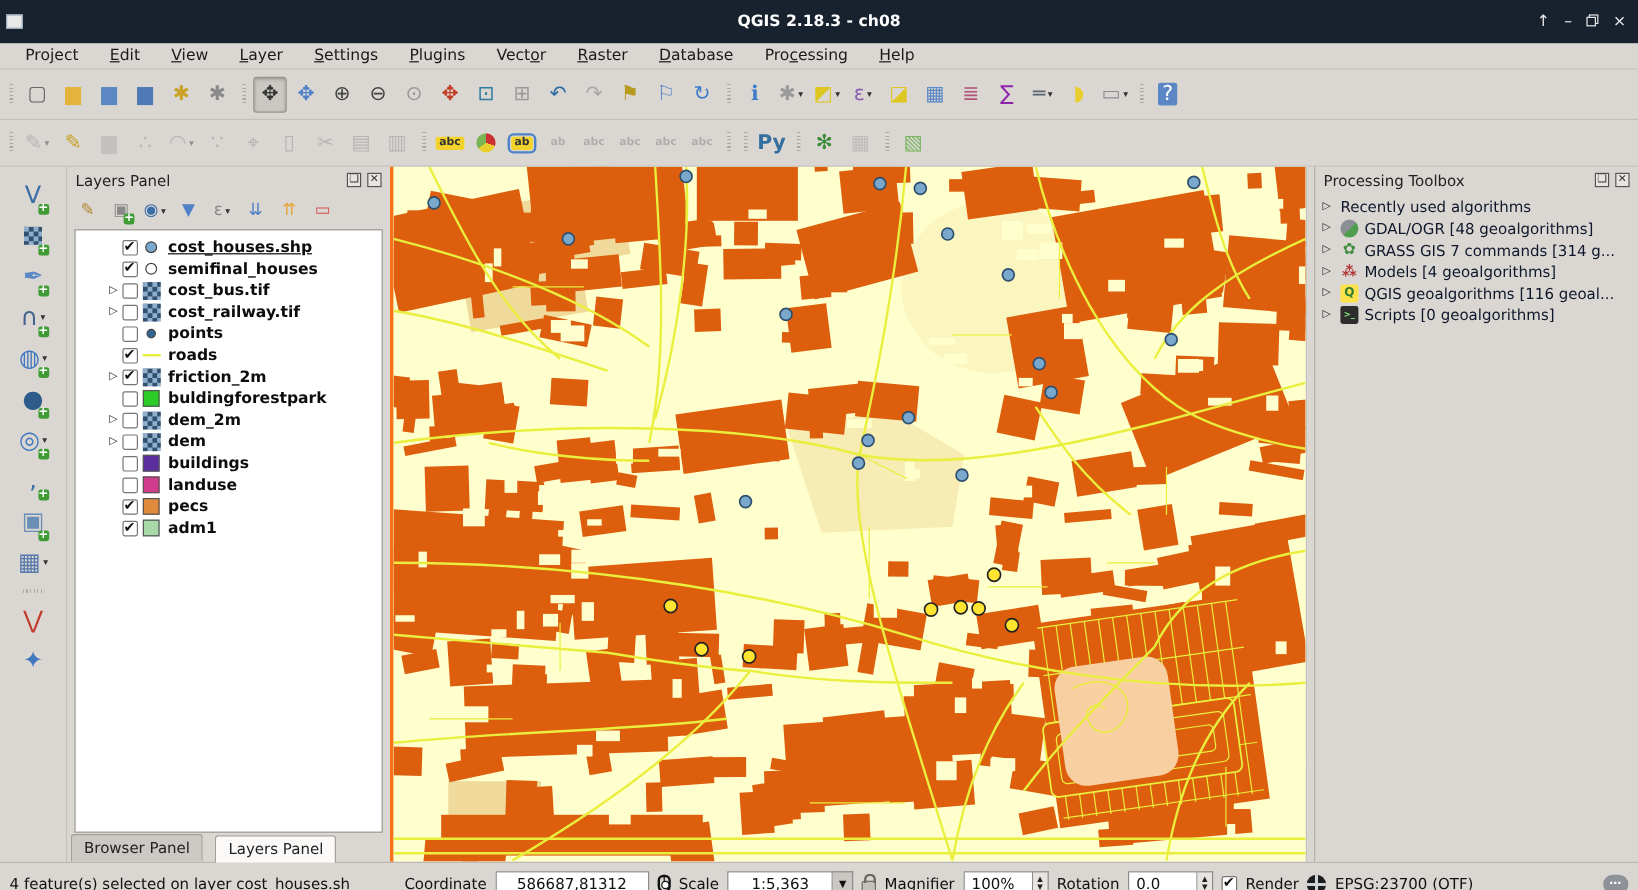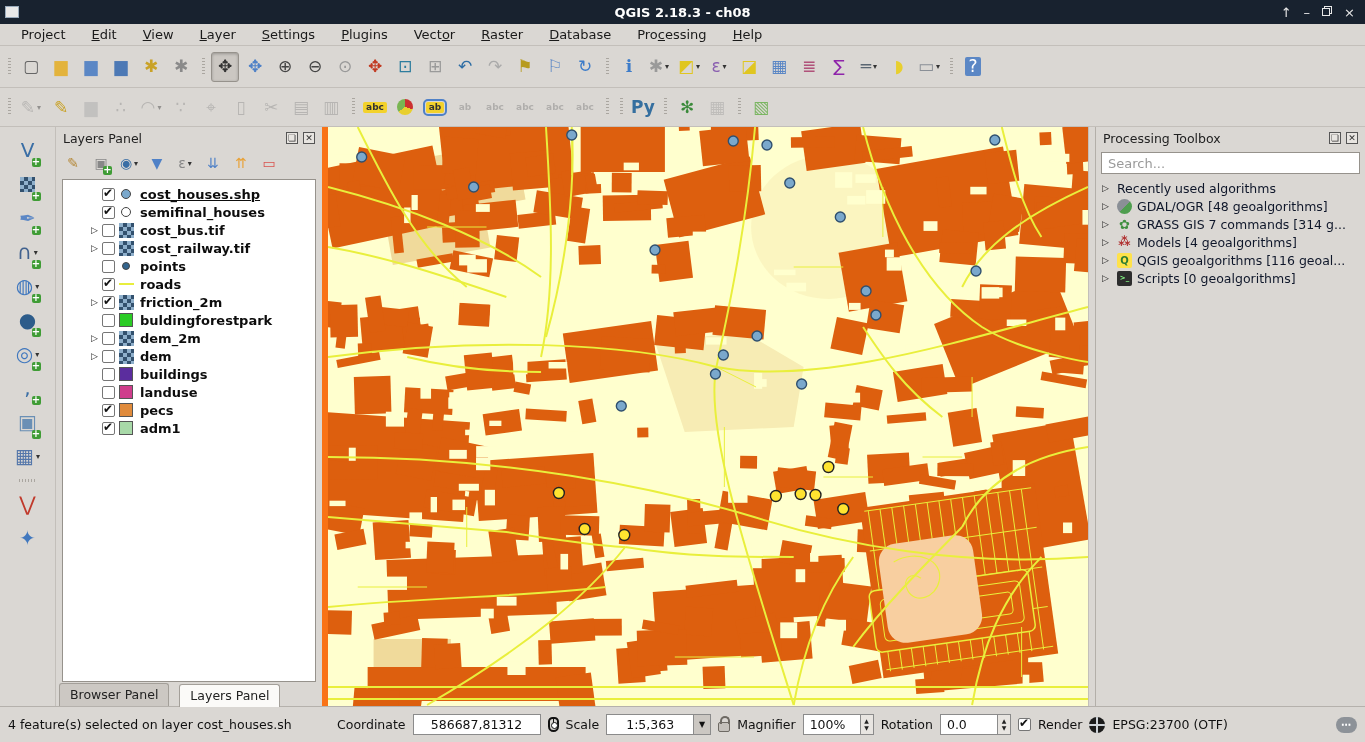--- a/index.html
+++ b/index.html
@@ -3,21 +3,21 @@
 <meta charset="utf-8">
 <style>
   * { box-sizing: border-box; }
   html,body { margin:0; padding:0; }
   body {
     width:1365px; height:742px; overflow:hidden;
     font-family:"DejaVu Sans",sans-serif; font-size:12px;
     background:#d9d6d2; color:#1a1a1a;
   }
   
-  .titlebar { height:24px; background:#18222f; display:flex; align-items:center; position:relative; }
+  .titlebar { height:36px; background:#18222f; display:flex; align-items:center; position:relative; }
   .win-icon { width:14px; height:12px; margin-left:5px; background:#e8e8e8; border:1px solid #9ab; }
   .title-text { position:absolute; left:0; right:0; text-align:center; color:#fff; font-weight:bold; font-size:13px; }
   .win-ctrls { margin-left:auto; display:flex; align-items:center; gap:12px; padding-right:10px; z-index:2; }
   .win-ctrls .wbtn { color:#e8e8e8; font-size:13px; line-height:1; cursor:default; }
   .wrest { width:8px; height:8px; border:1px solid #e8e8e8; box-shadow:2px -2px 0 -1px #18222f,2px -2px 0 0 #e8e8e8; margin-right:2px; }
   
   .menubar { height:22px; background:#dad7d3; border-bottom:1px solid #c3bfba; display:flex; align-items:center; padding-left:8px; }
   .menu-item { padding:2px 13px; font-size:13px; }
   .menu-item .mkey { text-decoration:underline; }
   
@@ -37,21 +37,21 @@
   .frame { outline:2px solid #4f81c7; outline-offset:1px; }
   
   .main-row { display:flex; height:579px; }
   .leftbar { width:56px; background:#dad7d3; border-right:1px solid #c3bfba; display:flex; flex-direction:column; align-items:center; padding-top:6px; }
   .leftbar .tbtn { height:34px; }
   .leftbar .glyph { font-size:20px; }
   .hsep { height:6px; width:20px; margin:4px 0;
     background:repeating-linear-gradient(to right,#aaa6a0 0 1px,transparent 1px 3px);
     background-size:18px 3px; background-repeat:no-repeat; background-position:center; }
   
-  .dock { width:272px; background:#dad7d3; border-right:6px solid #f97316; display:flex; flex-direction:column; }
+  .dock { width:272px; background:#dad7d3; border-right:3px solid #f97316; display:flex; flex-direction:column; }
   .dock-head { height:22px; display:flex; align-items:center; padding:0 7px; font-size:12.5px; color:#222; }
   .dock-btns { margin-left:auto; display:flex; gap:5px; align-items:center; }
   .dbtn { width:12px; height:12px; border:1px solid #555; display:flex; align-items:center; justify-content:center; font-size:9px; color:#333; background:#e8e5e1; }
   .lp-toolbar { height:28px; display:flex; align-items:center; gap:2px; padding:0 4px; }
   .lp-toolbar .tbtn { min-width:24px; height:24px; }
   .lp-toolbar .glyph { font-size:14px; }
   .layer-list { flex:1; background:#fff; border:1px solid #96928c; margin:2px 6px 0 6px; padding-top:5px; overflow:hidden;padding-left:20px; }
   .layer-row { display:flex; align-items:center; height:18px; padding-left:4px; }
   .exp { width:15px; font-size:9px; color:#222; text-align:center; }
   .cb { width:13px; height:13px; border:1px solid #767676; background:#fff; border-radius:2px; position:relative; flex:none; }
@@ -941,21 +941,20 @@
   <div class="vsplit"></div>
 
   <div class="rdock">
     <div class="dock-head">
       <span>Processing Toolbox</span>
       <span class="dock-btns">
         <span class="dbtn">❏</span>
         <span class="dbtn">✕</span>
       </span>
     </div>
-    <input class="search-input" placeholder="Search..." style="">
     <div class="pt-tree" id="pt-tree">
         <div class="pt-row">
           <span class="pt-arrow">▷</span>
           <span class="pt-label">Recently used algorithms</span>
         </div>
         <div class="pt-row">
           <span class="pt-arrow">▷</span>
           <span class="pt-ico" style="border-radius: 50%; background: linear-gradient(135deg, rgb(138, 143, 150) 50%, rgb(79, 158, 79) 50%);"></span>
           <span class="pt-label">GDAL/OGR [48 geoalgorithms]</span>
         </div>

